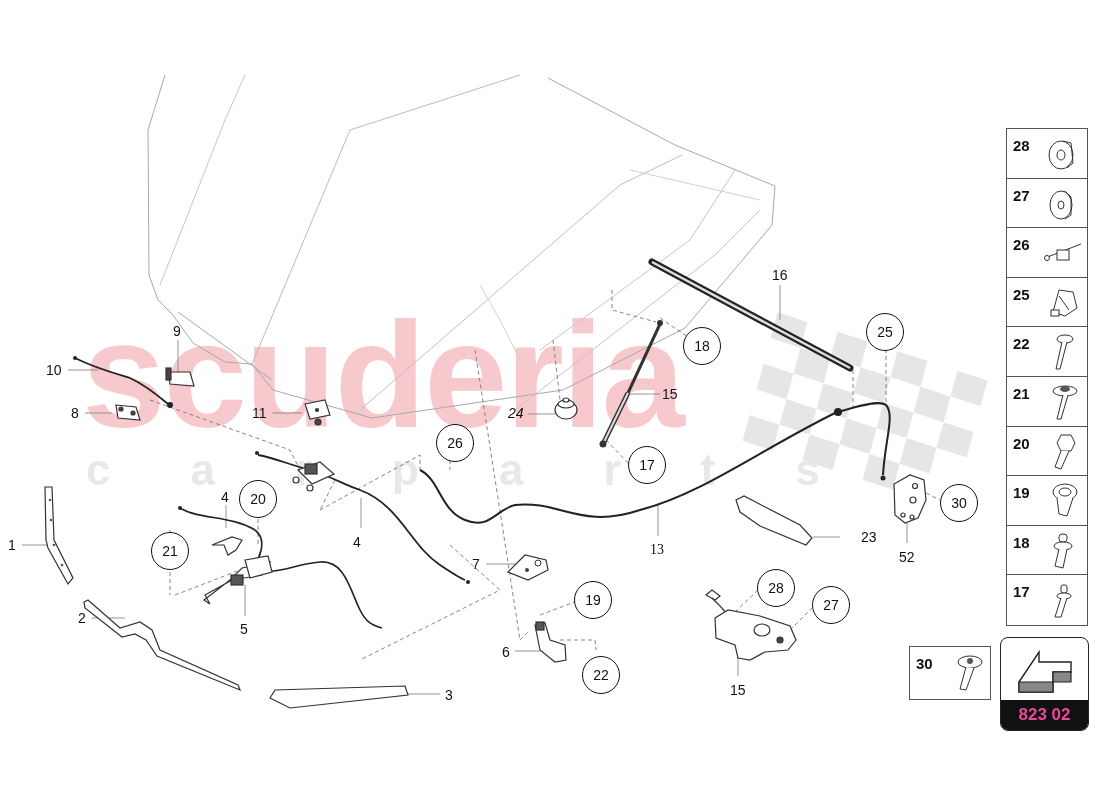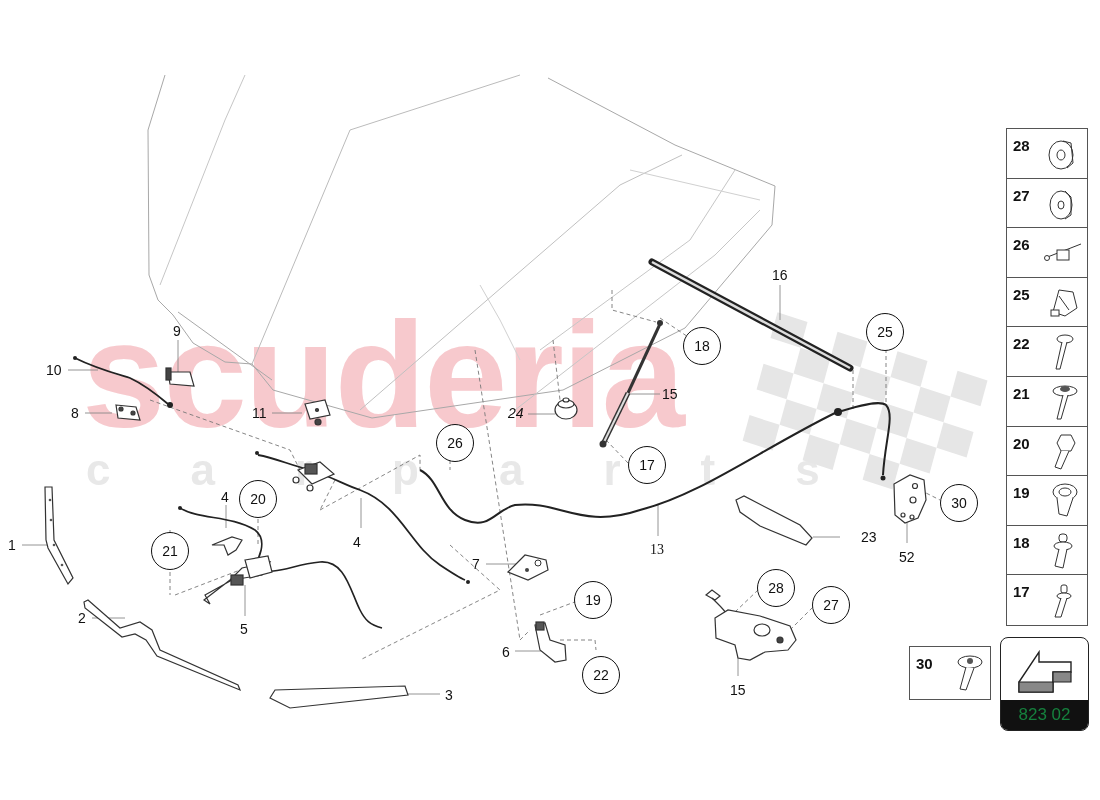--- a/index.html
+++ b/index.html
@@ -10,21 +10,21 @@
   .callout { position:absolute; font-size:14px; color:#111; line-height:1; white-space:nowrap; }
   .circ { position:absolute; width:38px; height:38px; border:1.4px solid #111; border-radius:50%; background:#fff; display:flex; align-items:center; justify-content:center; font-size:14px; color:#111; box-sizing:border-box; }
   .legend { position:absolute; left:1006px; top:128px; width:80px; border:1.2px solid #555; background:#fff; }
   .legend-row { height:49.6px; border-bottom:1.2px solid #555; position:relative; box-sizing:border-box; }
   .legend-row:last-child { border-bottom:none; }
   .legend-num { position:absolute; left:6px; top:8px; font-size:15px; font-weight:bold; color:#111; }
   .legend-icon { position:absolute; right:4px; top:4px; width:40px; height:40px; }
   .box30 { position:absolute; left:909px; top:646px; width:80px; height:52px; border:1.2px solid #555; background:#fff; }
   .box30 .legend-num { top:8px; }
   .plate { position:absolute; left:1000px; top:637px; width:87px; height:92px; border:1.5px solid #222; border-radius:8px; overflow:hidden; background:#fff; }
-  .plate-code { position:absolute; left:0; bottom:0; width:100%; height:30px; background:#111; color:#15803d; font-weight:normal; font-size:17px; display:flex; align-items:center; justify-content:center; }
+  .plate-code { position:absolute; left:0; bottom:0; width:100%; height:30px; background:#111; color:#ec4899; font-weight:bold; font-size:17px; display:flex; align-items:center; justify-content:center; }
 </style>
 </head>
 <body>
 
 <div id="canvas">
 
   <div class="wm-main">scuderia</div>
   <div class="wm-sub">carparts</div>
 
   <svg style="position:absolute;left:740px;top:290px;" width="280" height="220" viewBox="0 0 280 220">

